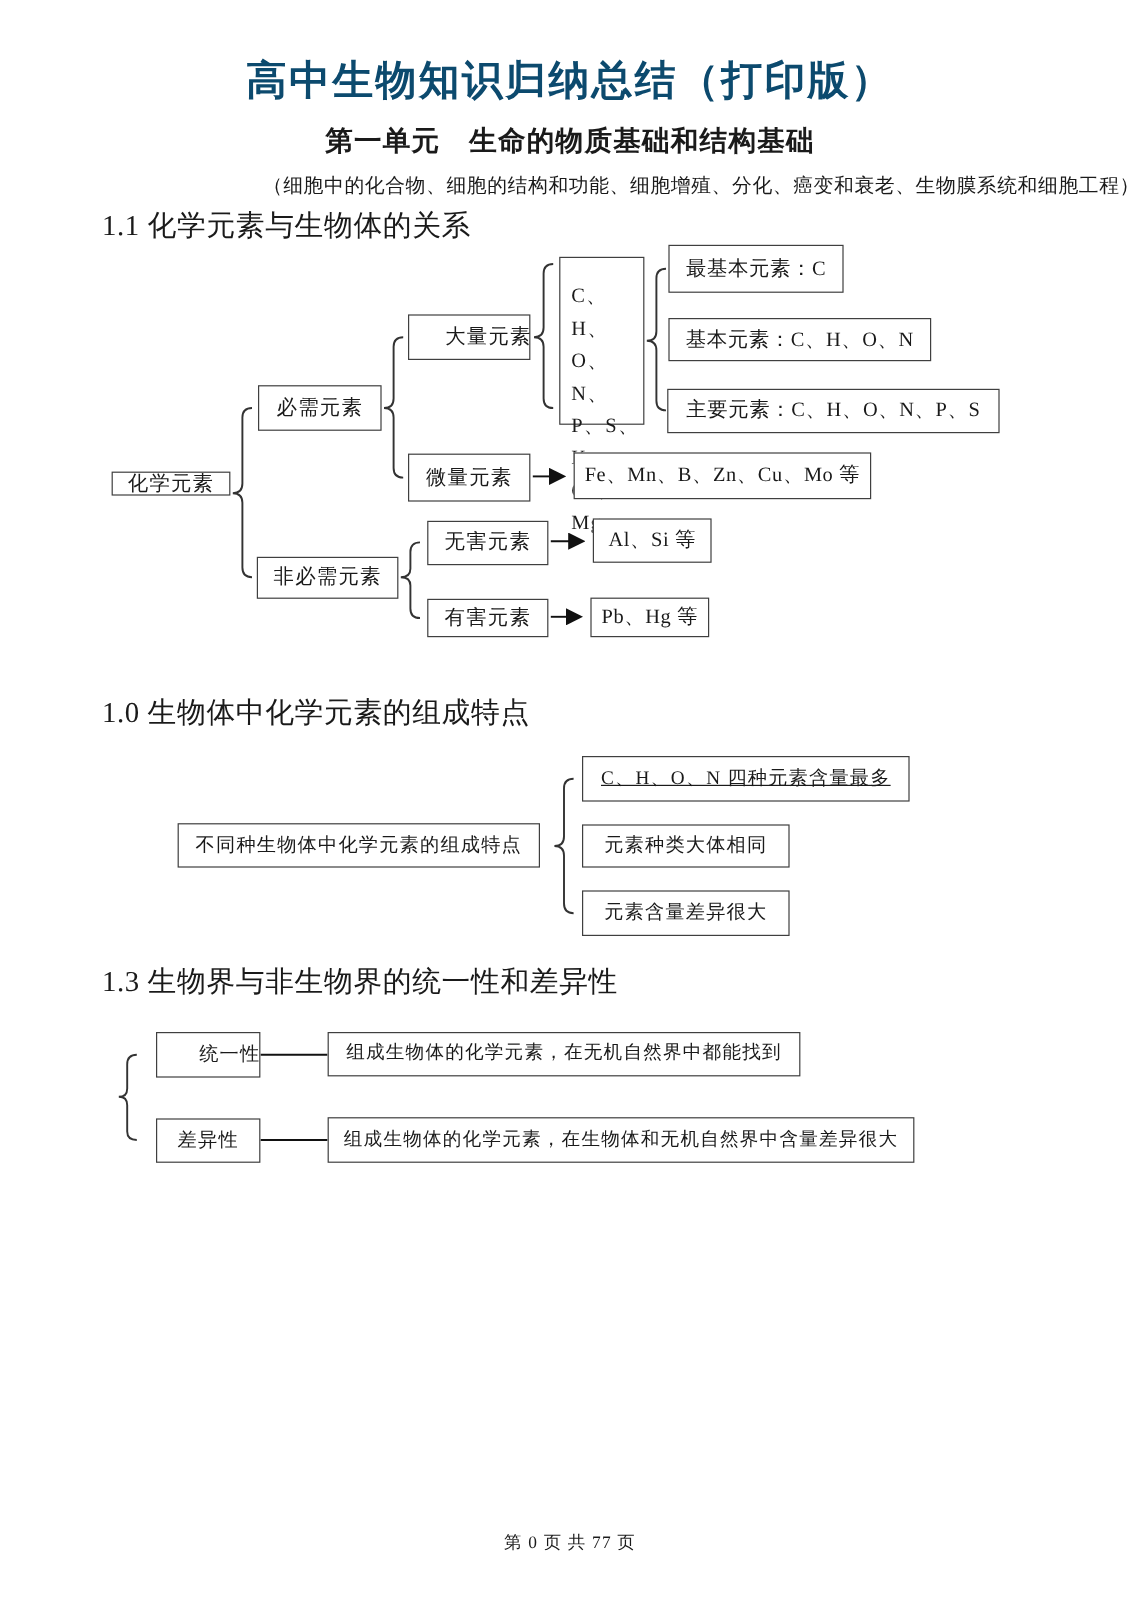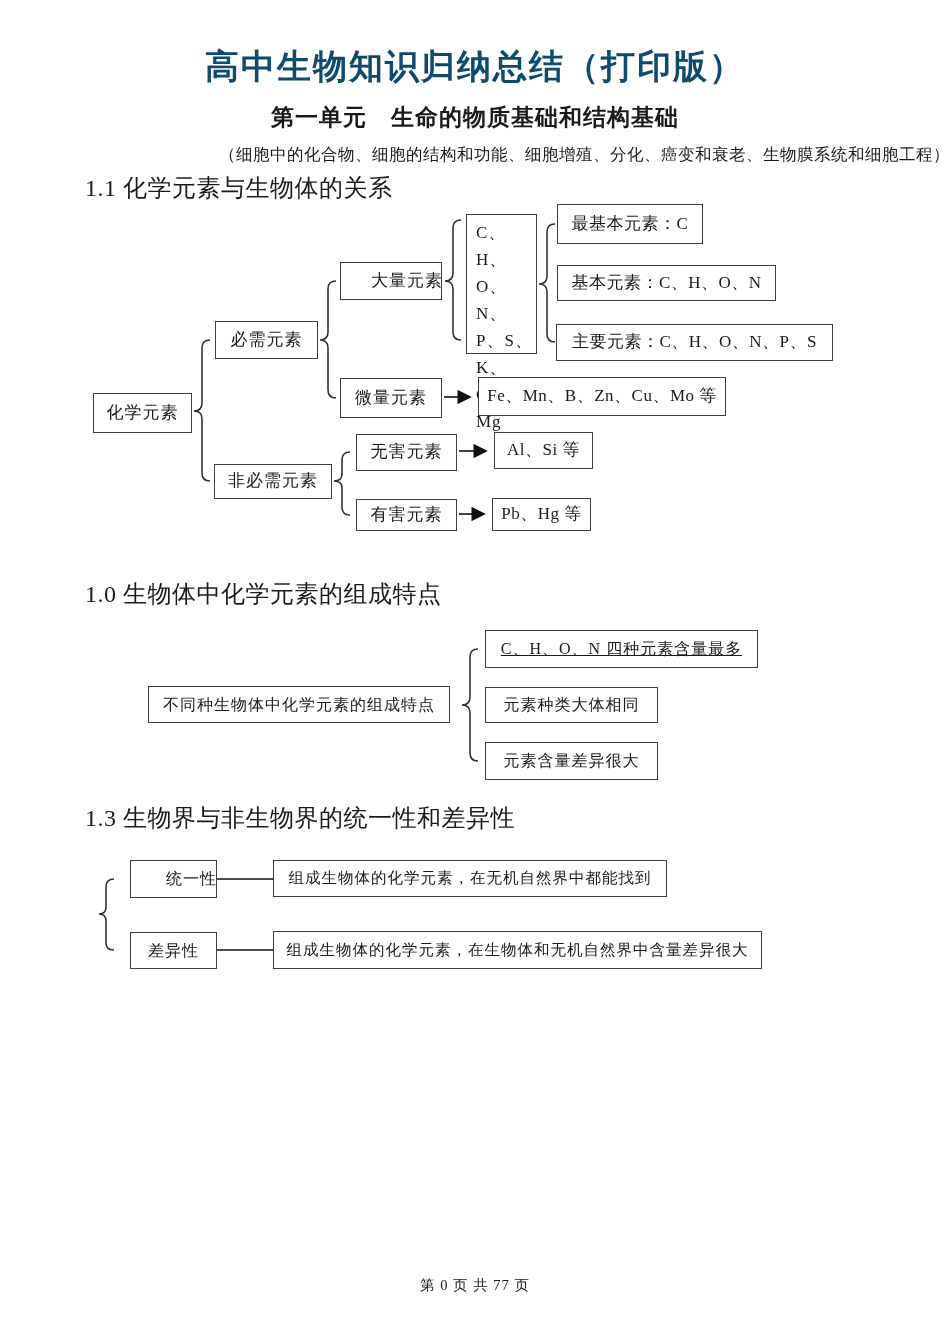--- a/index.html
+++ b/index.html
@@ -57,27 +57,27 @@
         <path d="M 246 81 Q 238 81 238 89 L 238 132 Q 238 140 230 140 Q 238 140 238 148 L 238 190 Q 238 198 246 198"></path>
         <path d="M 371 20 Q 363 20 363 28 L 363 73 Q 363 81 355 81 Q 363 81 363 89 L 363 132 Q 363 140 371 140"></path>
         <path d="M 465 24 Q 457 24 457 32 L 457 76 Q 457 84 449 84 Q 457 84 457 92 L 457 134 Q 457 142 465 142"></path>
         <path d="M 260 252 Q 252 252 252 260 L 252 274 Q 252 281 244 281 Q 252 281 252 288 L 252 307 Q 252 315 260 315"></path>
         <line x1="354" y1="197" x2="379" y2="197" stroke="#111" marker-end="url(#arr1)"></line>
         <line x1="369" y1="251" x2="395" y2="251" stroke="#111" marker-end="url(#arr1)"></line>
         <line x1="369" y1="314" x2="393" y2="314" stroke="#111" marker-end="url(#arr1)"></line>
       </g>
     </svg>
 
-    <div class="node" style="left:3px;top:193px;width:99px;height:40px;">化学元素</div>
+    <div class="node" style="left:3px;top:193px;width:99px;height:20px;">化学元素</div>
     <div class="node" style="left:125px;top:121px;width:103px;height:38px;">必需元素</div>
     <div class="node" style="left:124px;top:264px;width:118px;height:35px;">非必需元素</div>
     <div class="node" style="left:250px;top:62px;width:102px;height:38px;padding-left:32px;">大量元素</div>
     <div class="node" style="left:250px;top:178px;width:102px;height:40px;">微量元素</div>
 
-    <div class="node multiline" style="left:376px;top:14px;width:71px;height:140px;padding-top:4px;">
+    <div class="node multiline" style="left:376px;top:14px;width:71px;height:140px;padding-top:18px;">
       <div class="tline">C、H、</div>
       <div class="tline">O、N、</div>
       <div class="tline">P、S、</div>
       <div class="tline">K、Ca、</div>
       <div class="tline">Mg</div>
     </div>
 
     <div class="node small-gap" style="left:467px;top:4px;width:146px;height:40px;">最基本元素：C</div>
     <div class="node small-gap" style="left:467px;top:65px;width:219px;height:36px;">基本元素：C、H、O、N</div>
     <div class="node small-gap" style="left:466px;top:124px;width:277px;height:37px;">主要元素：C、H、O、N、P、S</div>

